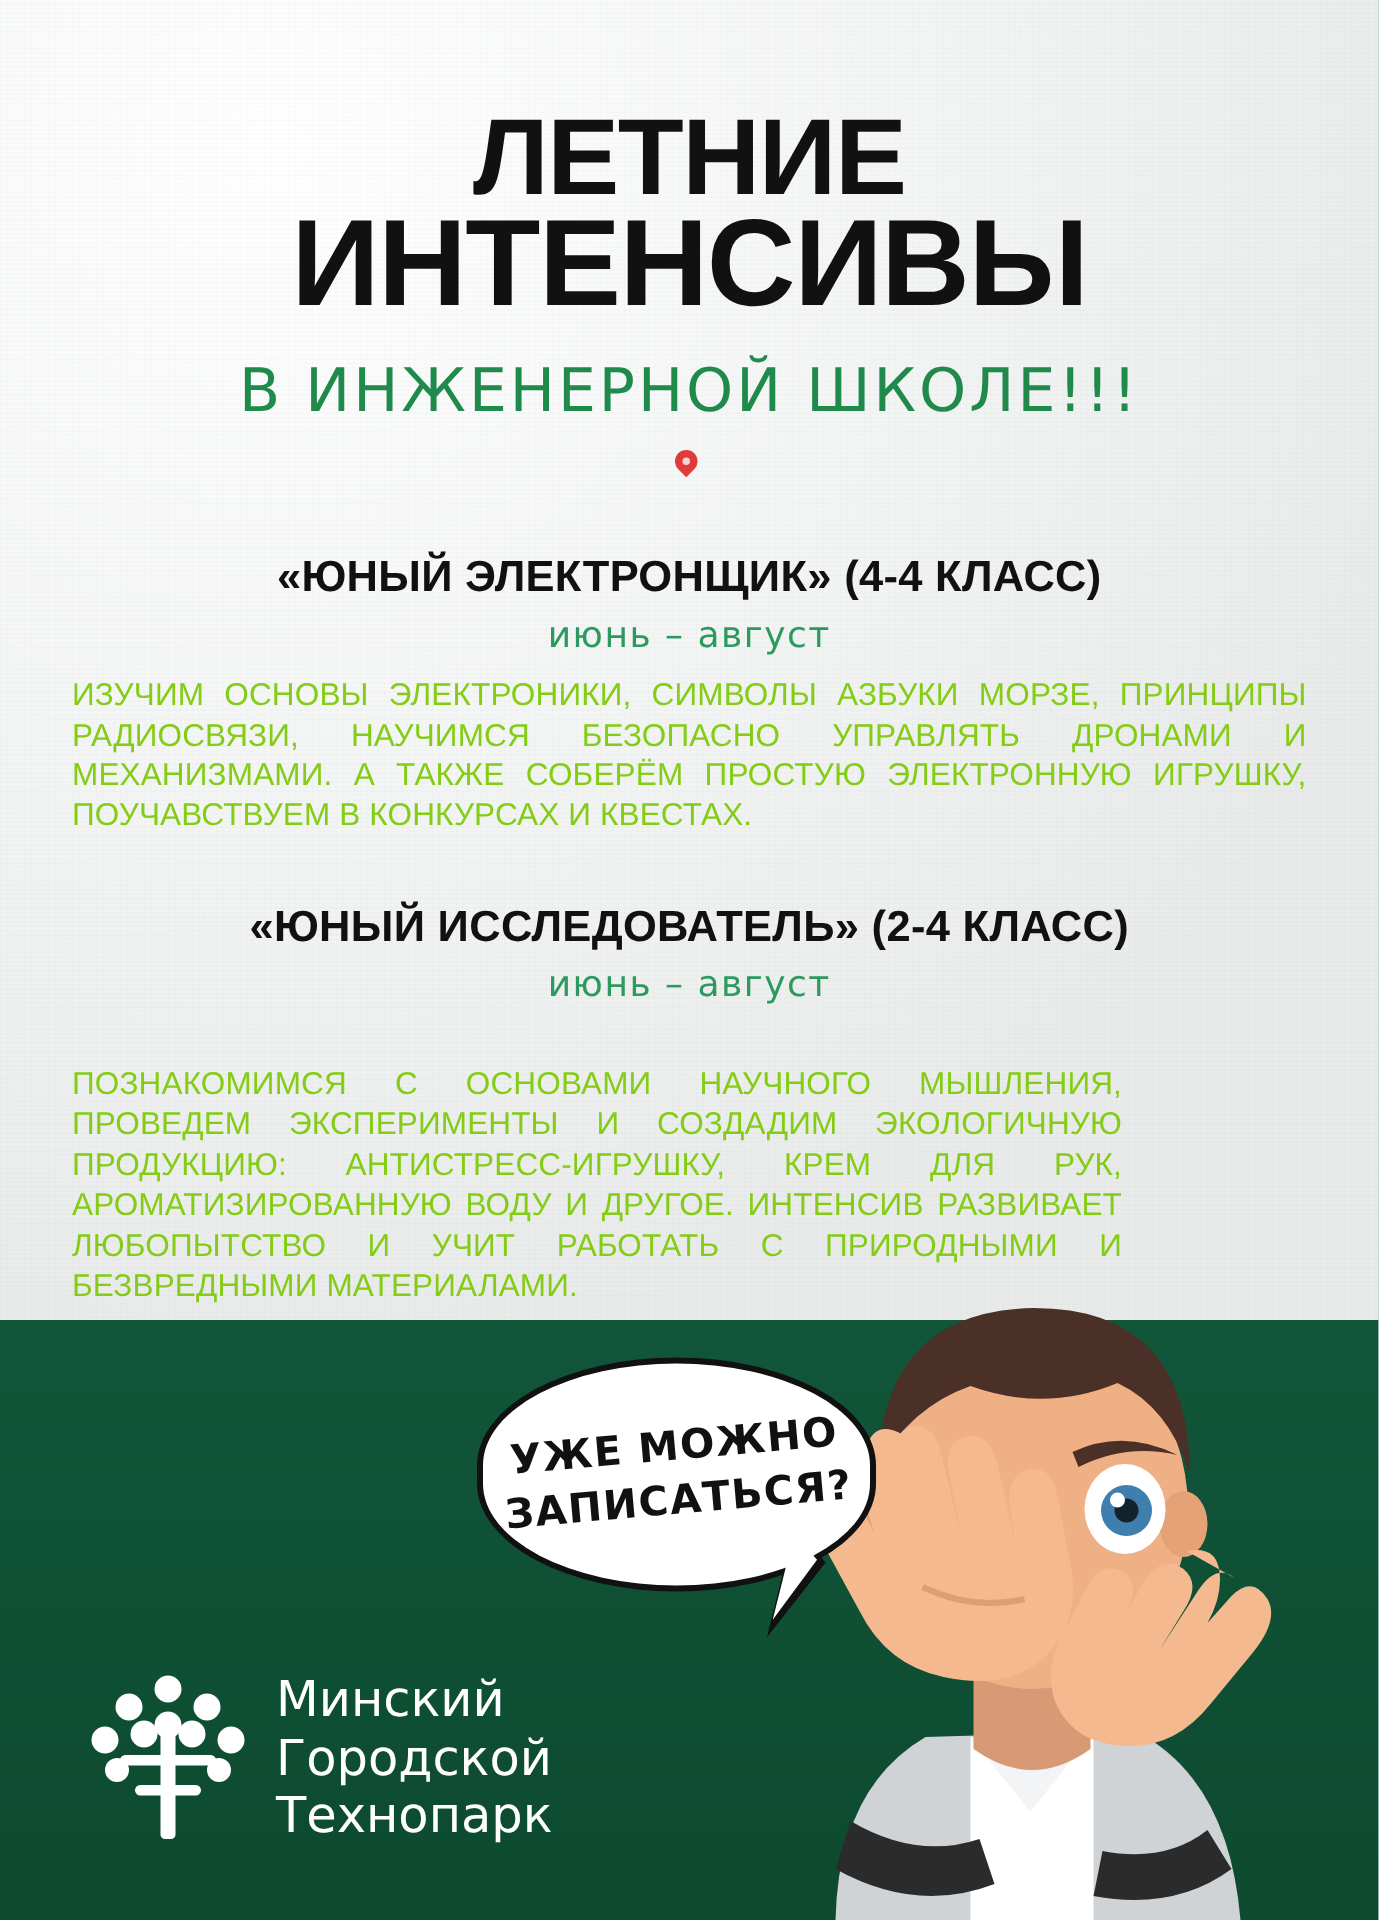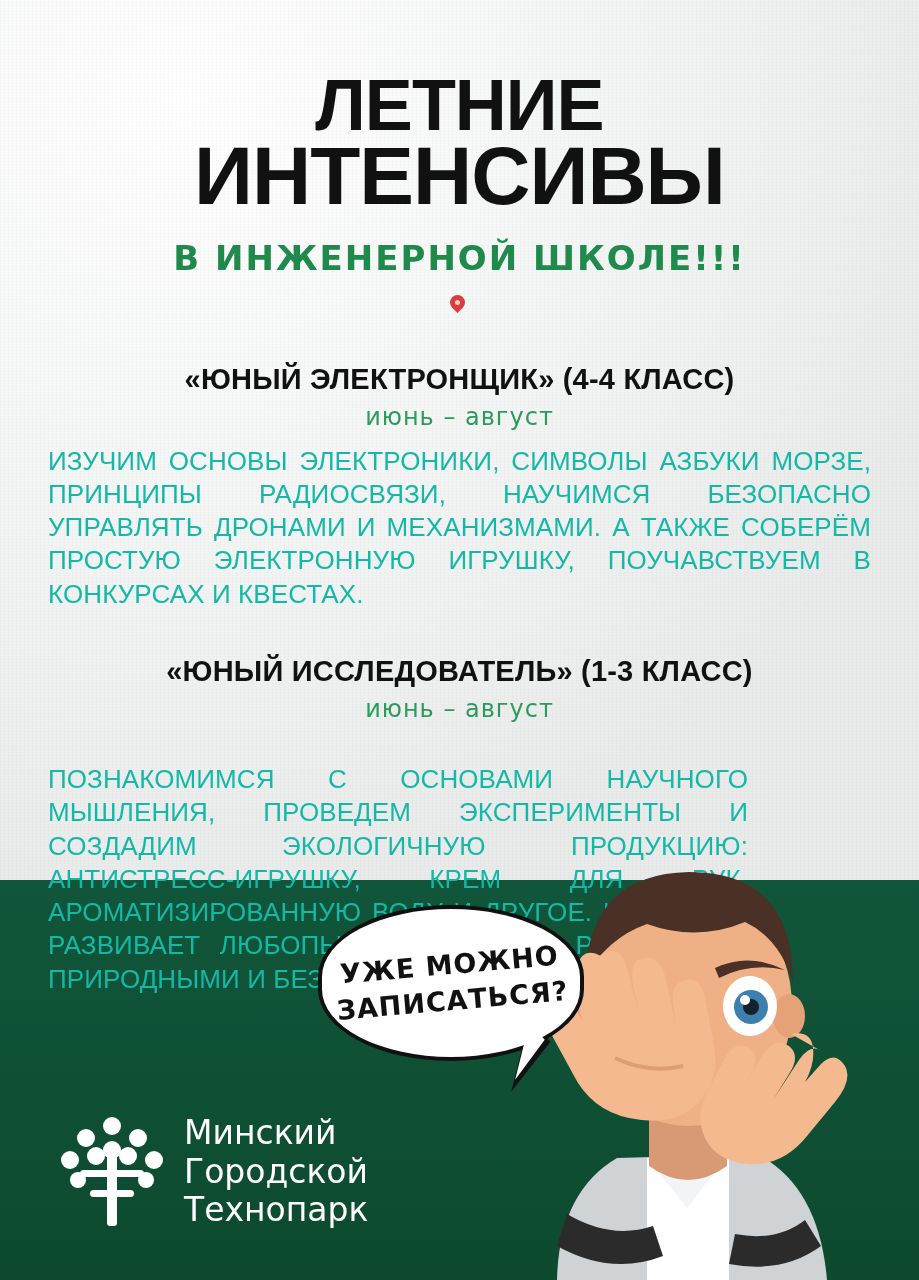--- a/index.html
+++ b/index.html
@@ -79,22 +79,22 @@
     letter-spacing: -1px;
     line-height: 0.92;
   }
   .title-line1 { font-size: 72px; }
   .title-line2 { font-size: 82px; }
 
   .subtitle {
     margin-top: 24px;
     text-align: center;
     color: #1f8a4c;
-    font-size: 34px;
-    font-weight: bold;
+    font-size: 40px;
+    font-weight: normal;
     letter-spacing: 2px;
     font-family: "DejaVu Sans", sans-serif;
   }
 
   .address-row {
     margin-top: 12px;
     text-align: center;
     color: #111111;
     font-size: 25px;
     font-weight: bold;
@@ -140,23 +140,23 @@
   .course-period {
     text-align: center;
     margin-top: 7px;
     font-size: 24px;
     color: #2c9a5e;
     font-family: "DejaVu Sans", sans-serif;
     letter-spacing: 1px;
   }
   .course-desc {
     margin-top: 14px;
-    font-size: 26px;
+    font-size: 21px;
     line-height: 1.28;
-    color: #14b8a6;
+    color: #84cc16;
     text-align: justify;
     letter-spacing: 0.1px;
   }
   .course-desc.narrow { width: 700px; margin-top: 40px; }
 
   
   .green-area {
     position: absolute;
     left: 0;
     bottom: 0;
@@ -265,21 +265,21 @@
       <span class="pin-icon"></span>
     </div>
 
     <div class="course">
       <div class="course-title">«ЮНЫЙ ЭЛЕКТРОНЩИК» (4-4 КЛАСС)</div>
       <div class="course-period">июнь – август</div>
       <div class="course-desc">ИЗУЧИМ ОСНОВЫ ЭЛЕКТРОНИКИ, СИМВОЛЫ АЗБУКИ МОРЗЕ, ПРИНЦИПЫ РАДИОСВЯЗИ, НАУЧИМСЯ БЕЗОПАСНО УПРАВЛЯТЬ ДРОНАМИ И МЕХАНИЗМАМИ. А ТАКЖЕ СОБЕРЁМ ПРОСТУЮ ЭЛЕКТРОННУЮ ИГРУШКУ, ПОУЧАВСТВУЕМ В КОНКУРСАХ И КВЕСТАХ.</div>
     </div>
 
     <div class="course">
-      <div class="course-title">«ЮНЫЙ ИССЛЕДОВАТЕЛЬ» (1-3 КЛАСС)</div>
+      <div class="course-title">«ЮНЫЙ ИССЛЕДОВАТЕЛЬ» (2-4 КЛАСС)</div>
       <div class="course-period">июнь – август</div>
       <div class="course-desc narrow">ПОЗНАКОМИМСЯ С ОСНОВАМИ НАУЧНОГО МЫШЛЕНИЯ, ПРОВЕДЕМ ЭКСПЕРИМЕНТЫ И СОЗДАДИМ ЭКОЛОГИЧНУЮ ПРОДУКЦИЮ: АНТИСТРЕСС-ИГРУШКУ, КРЕМ ДЛЯ РУК, АРОМАТИЗИРОВАННУЮ ВОДУ И ДРУГОЕ. ИНТЕНСИВ РАЗВИВАЕТ ЛЮБОПЫТСТВО И УЧИТ РАБОТАТЬ С ПРИРОДНЫМИ И БЕЗВРЕДНЫМИ МАТЕРИАЛАМИ.</div>
     </div>
 
   </div>
 
   <svg class="character" viewBox="0 0 380 470" xmlns="http://www.w3.org/2000/svg">
 
     <path d="M60 470 Q62 382 120 348 L260 344 Q322 376 330 470 Z" fill="#cfd3d6"></path>
     <path d="M150 348 L150 470 L232 470 L232 344 Z" fill="#ffffff"></path>

